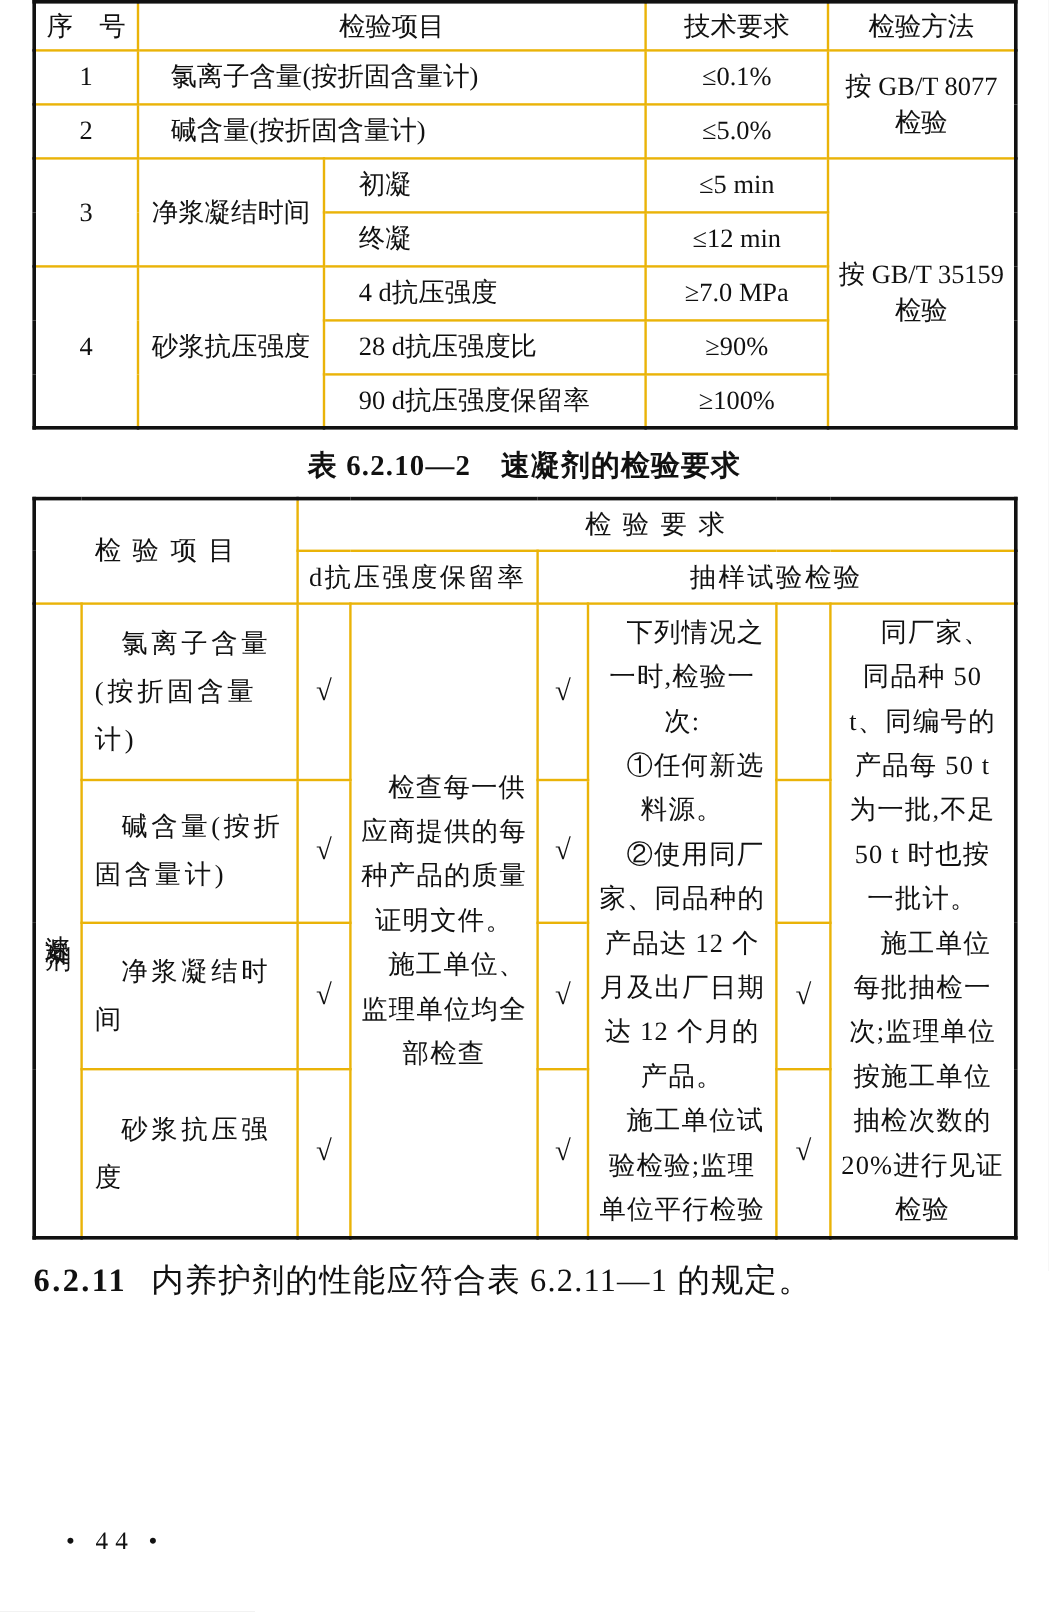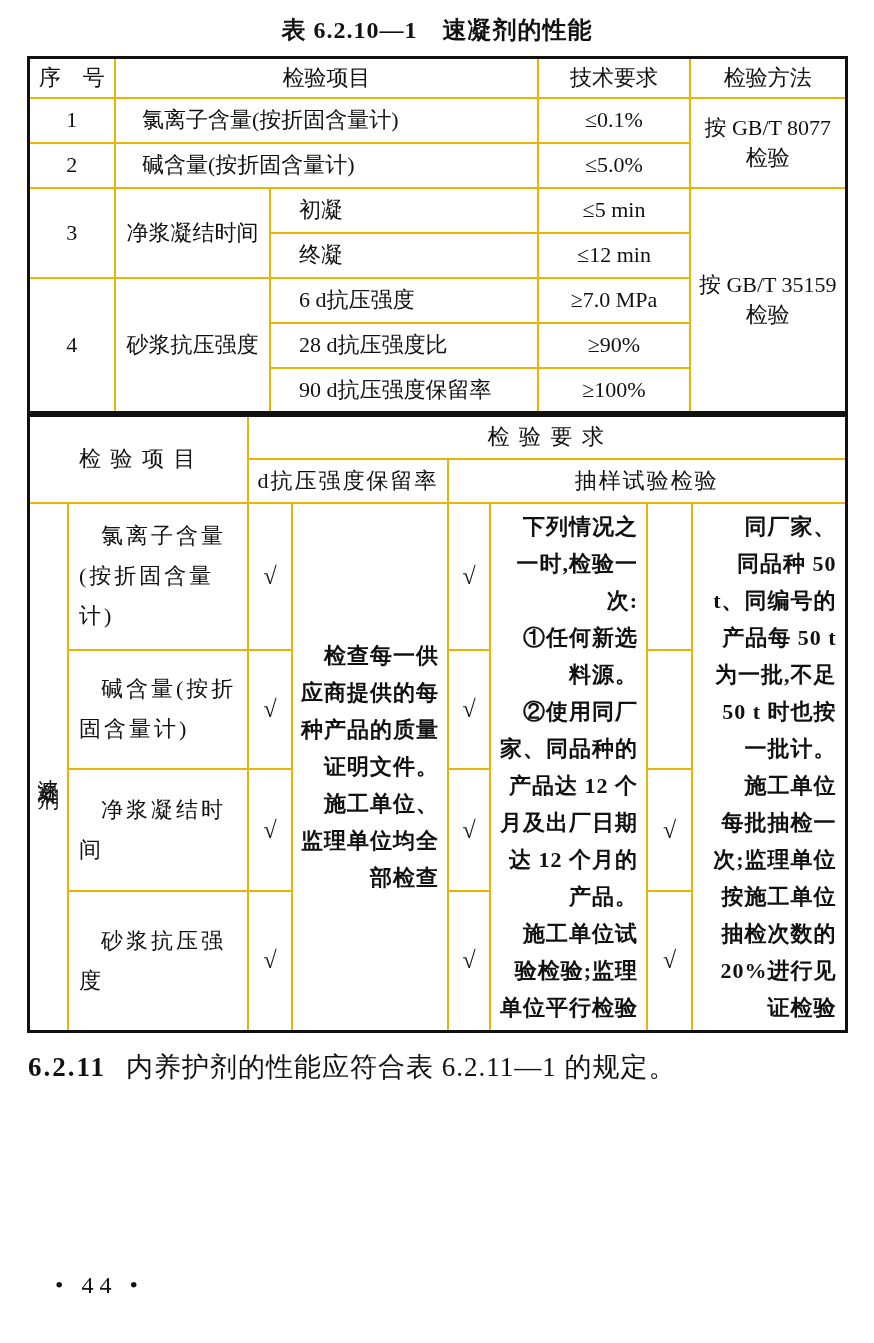--- a/index.html
+++ b/index.html
@@ -60,50 +60,48 @@
   }
   .t2 .item2 {
     text-align: left;
     padding: 4px 10px;
     line-height: 40px;
     letter-spacing: 3px;
   }
   .t2 .item2 .ind { text-indent: 1em; display: block; }
   .t2 .check { font-size: 24px; }
   .t2 .note {
-    text-align: right;
+    text-align: center;
     vertical-align: middle;
     padding: 4px 8px;
     line-height: 37px;
     letter-spacing: 1px;
-    font-weight: bold;
   }
   .t2 .note p { margin: 0; text-indent: 1em; }
   .para {
     margin: 24px 28px 0;
     font-size: 27px;
     line-height: 54px;
     letter-spacing: 1.5px;
   }
   .para .body-text { display: block; text-indent: 2em; }
   .footer {
     position: absolute;
     left: 55px;
     top: 1272px;
-    font-size: 24px;
+    font-size: 21px;
     letter-spacing: 6px;
   }
 </style>
 </head>
 <body>
 
 <div class="page">
 
 
-  <div class="tbl-caption">表 6.2.10—1　速凝剂的性能</div>
 
   <table class="t1">
     <colgroup>
       <col style="width:87px">
         <col style="width:155px">
         <col style="width:268px">
         <col style="width:152px">
         <col style="width:156px">
     </colgroup>
     <tbody>
@@ -131,35 +129,36 @@
       <td>≤5 min</td>
       <td rowspan="5">按 GB/T 35159 检验</td>
     </tr>
     <tr style="height:45px">
       <td class="sub-cell">终凝</td>
       <td>≤12 min</td>
     </tr>
     <tr style="height:45px">
       <td rowspan="3">4</td>
       <td rowspan="3">砂浆抗压强度</td>
-      <td class="sub-cell">6 d抗压强度</td>
+      <td class="sub-cell">4 d抗压强度</td>
       <td>≥7.0 MPa</td>
     </tr>
     <tr style="height:45px">
       <td class="sub-cell">28 d抗压强度比</td>
       <td>≥90%</td>
     </tr>
     <tr style="height:45px">
       <td class="sub-cell">90 d抗压强度保留率</td>
       <td>≥100%</td>
     </tr>
   </tbody>
     </table>
 
 
+  <div class="tbl-caption">表 6.2.10—2　速凝剂的检验要求</div>
 
   <table class="t2">
     <colgroup>
       <col style="width:40px">
         <col style="width:180px">
         <col style="width:44px">
         <col style="width:156px">
         <col style="width:42px">
         <col style="width:157px">
         <col style="width:45px">

